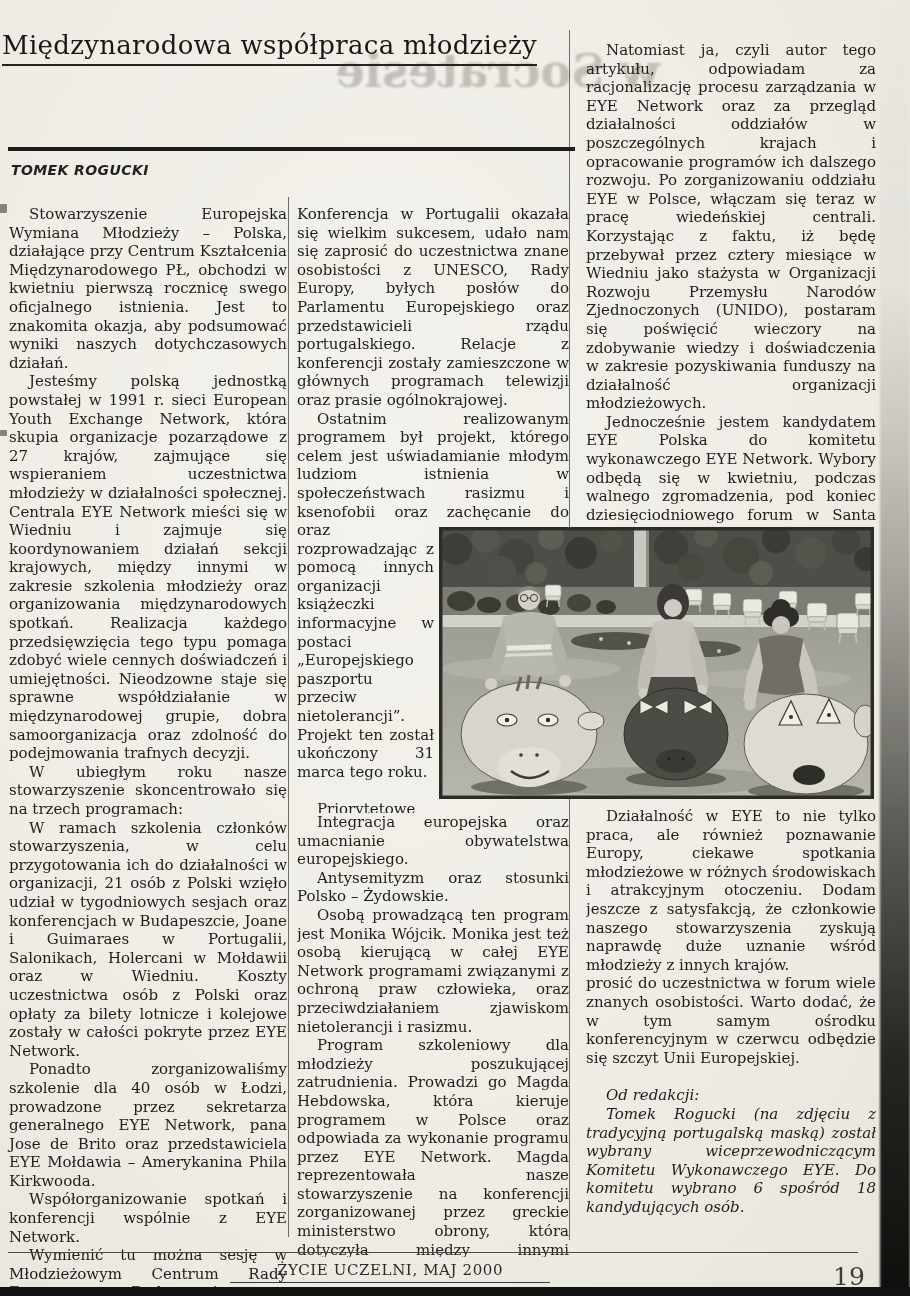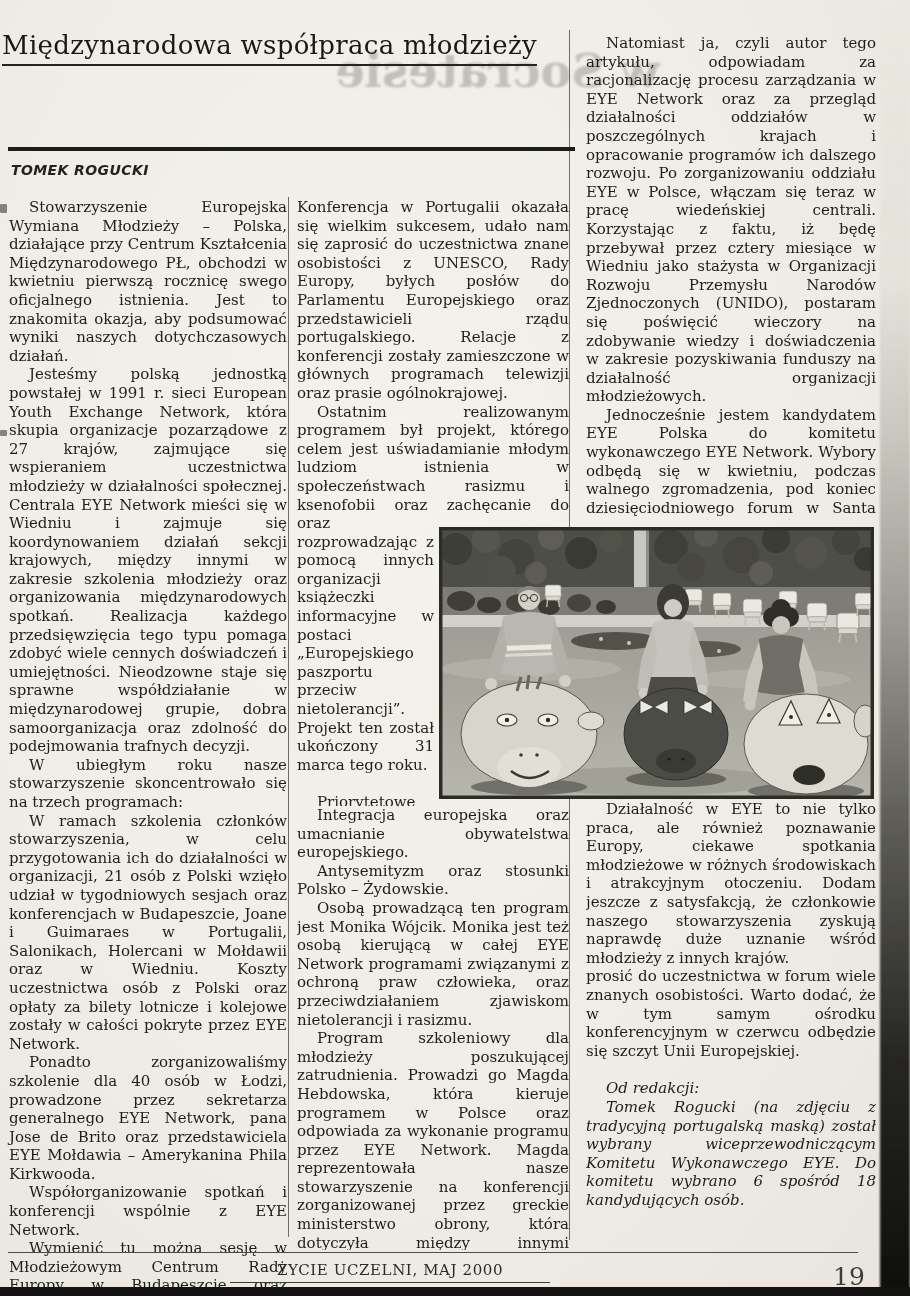--- a/index.html
+++ b/index.html
@@ -23,21 +23,21 @@
     left:360px;top:44px;width:300px;font-size:46px;font-weight:bold;
     color:rgba(110,106,96,.35);transform:scaleX(-1);z-index:1;
     filter:blur(1.2px);white-space:nowrap;
   }
   .title-rule{left:8px;top:147px;width:567px;height:4px;background:#1c1c18;z-index:2;}
   .byline{
     left:11px;top:162px;font-family:"DejaVu Sans","Liberation Sans",sans-serif;
     font-size:14px;font-weight:bold;font-style:italic;letter-spacing:.4px;color:#22221e;z-index:2;
   }
   
-  .textblock{z-index:2;font-size:15px;line-height:18.6px;text-align:justify;}
+  .textblock{z-index:2;font-size:15px;line-height:18.6px;text-align:justify;margin-top:7px;}
   .col1{left:9px;top:198px;width:278px;}
   .col2-top{left:297px;top:198px;width:272px;height:318px;overflow:hidden;}
   .col2-wrap{left:297px;top:514px;width:137px;height:292px;overflow:hidden;}
   .col2-bottom{left:297px;top:806px;width:272px;height:444px;overflow:hidden;}
   .col3-top{left:586px;top:34px;width:290px;height:486px;overflow:hidden;}
   .col3-bottom{left:586px;top:800px;width:290px;height:452px;overflow:hidden;}
   .para{margin:0;text-indent:20px;}
   .para.noindent{text-indent:0;}
   .para.italic{font-style:italic;}
   .para.gap{margin-top:19px;}

